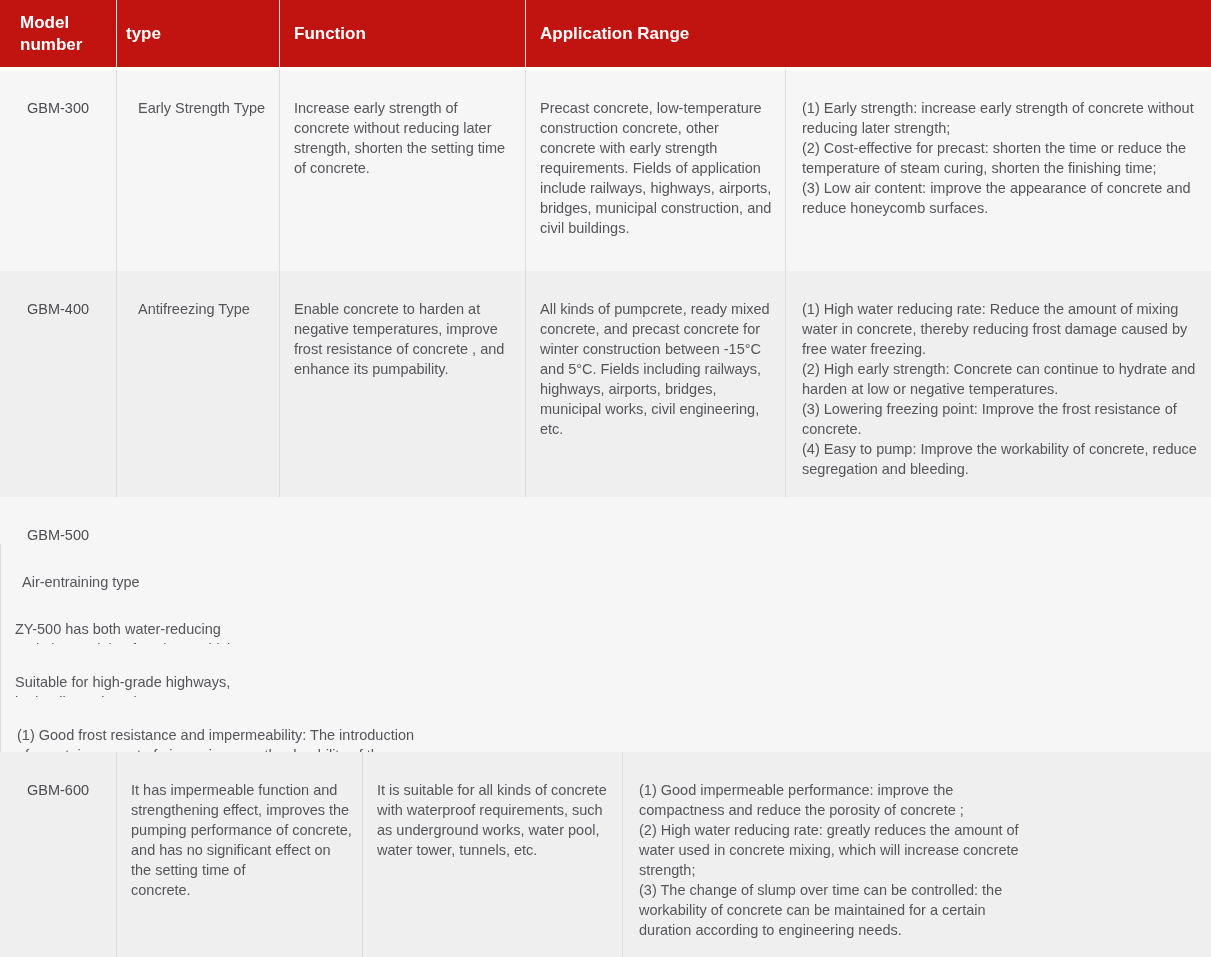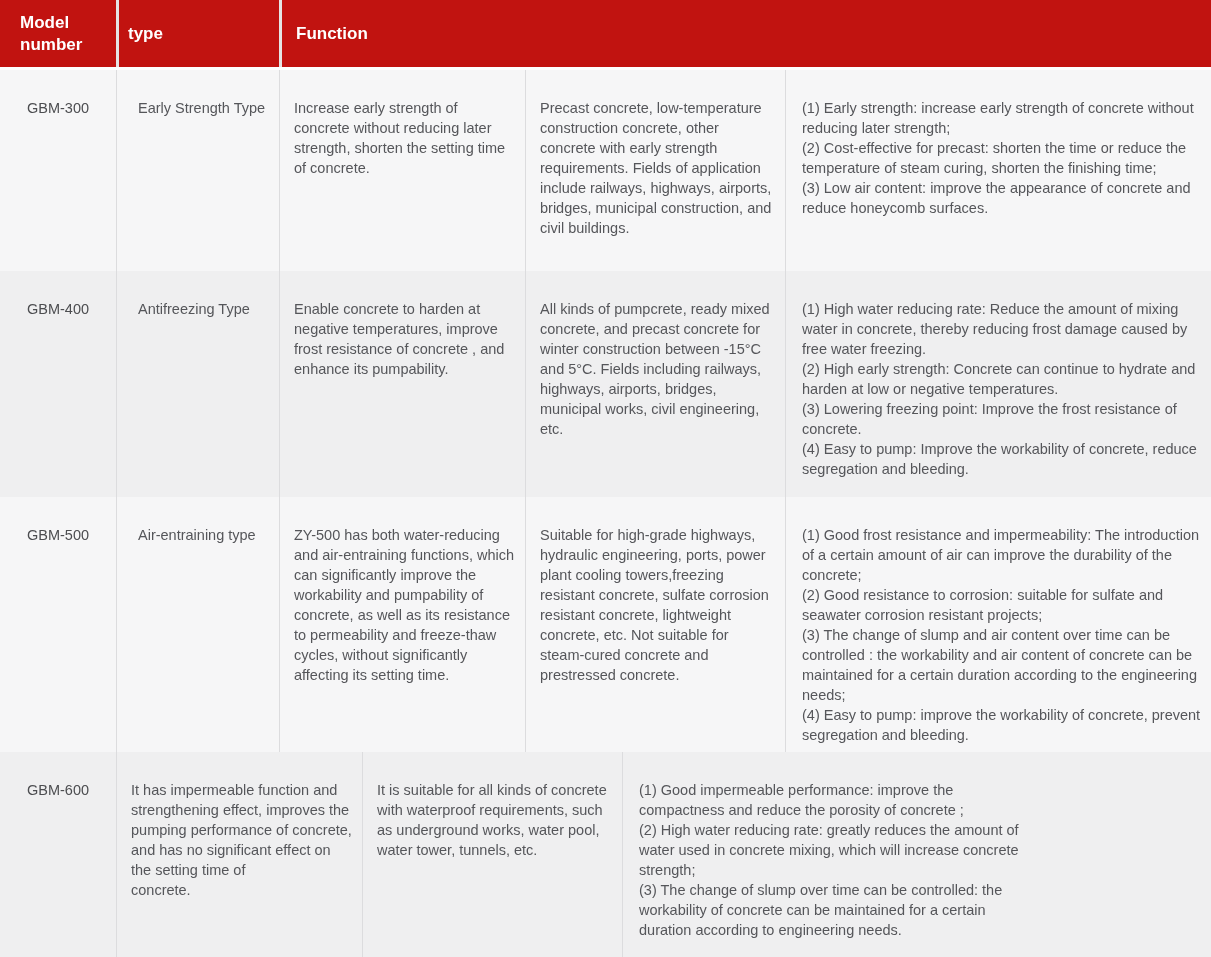--- a/index.html
+++ b/index.html
@@ -19,31 +19,31 @@
   .hcell {
     box-sizing:border-box;
     display:flex; align-items:center;
     color:#ffffff; font-size:17px; font-weight:700;
     padding-left:14px; padding-right:8px;
     line-height:1.25;
   }
   .hcell.c1 { padding-left:20px; }
   .hcell.c2 { padding-left:9px; }
   .hcell.c5 { padding-left:16px; }
-  .hcell + .hcell { border-left:3px solid #e5e5e5; }
+  .hcell + .hcell { border-left:1px solid #e5e5e5; }
 
   .header-gap { height:3px; background:#ffffff; }
 
   
   .brow { display:flex; }
   .brow.odd  { background:#f6f6f7; }
   .brow.even { background:#efeff0; }
   .r1 { height:201px; }
   .r2 { height:226px; }
-  .r3 { height:255px; }
+  .r3 { height:255px;flex-direction:column; }
   .r4 { height:205px; }
 
   .cell {
     box-sizing:border-box;
     padding:28px 10px 18px 14px;
     font-size:14.5px; line-height:20px;
     color:#55565a;
     white-space:pre-line;
     overflow:hidden;
   }
@@ -54,20 +54,21 @@
 </style>
 </head>
 <body>
 
 <div class="spec-table">
 
   <div class="hrow">
     <div class="hcell c1">Model number</div>
     <div class="hcell c2">type</div>
     <div class="hcell c3">Function</div>
+    <div class="hcell c4">Application Range</div>
   </div>
 
   <div class="header-gap"></div>
 
   <div class="brow odd r1">
     <div class="cell c1">GBM-300</div>
     <div class="cell c2">Early Strength Type</div>
     <div class="cell c3">Increase early strength of concrete without reducing later strength, shorten the setting time of concrete.</div>
     <div class="cell c4">Precast concrete, low-temperature construction concrete, other concrete with early strength requirements. Fields of application include railways, highways, airports, bridges, municipal construction, and civil buildings.</div>
     <div class="cell c5">(1) Early strength: increase early strength of concrete without reducing later strength;

